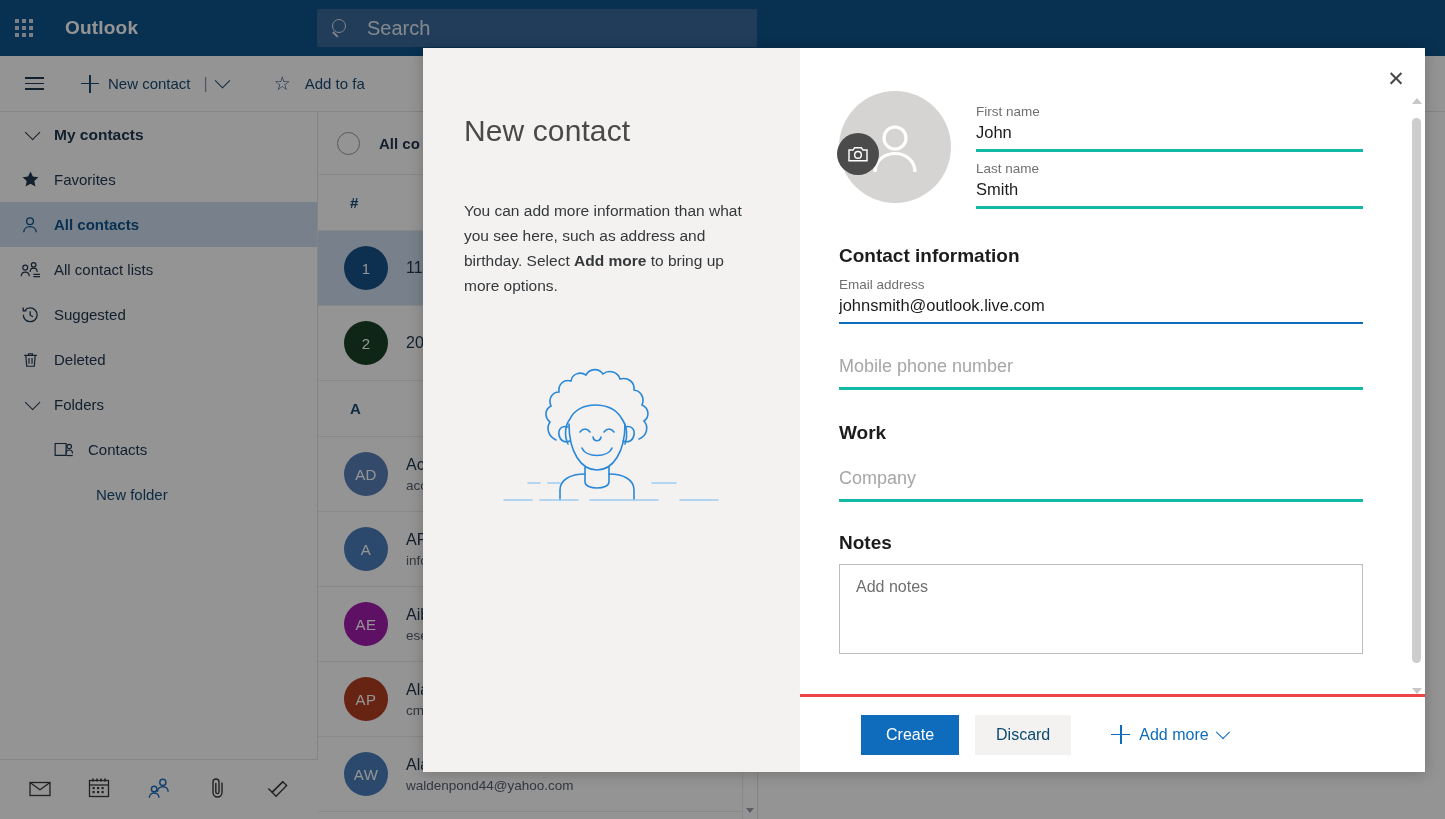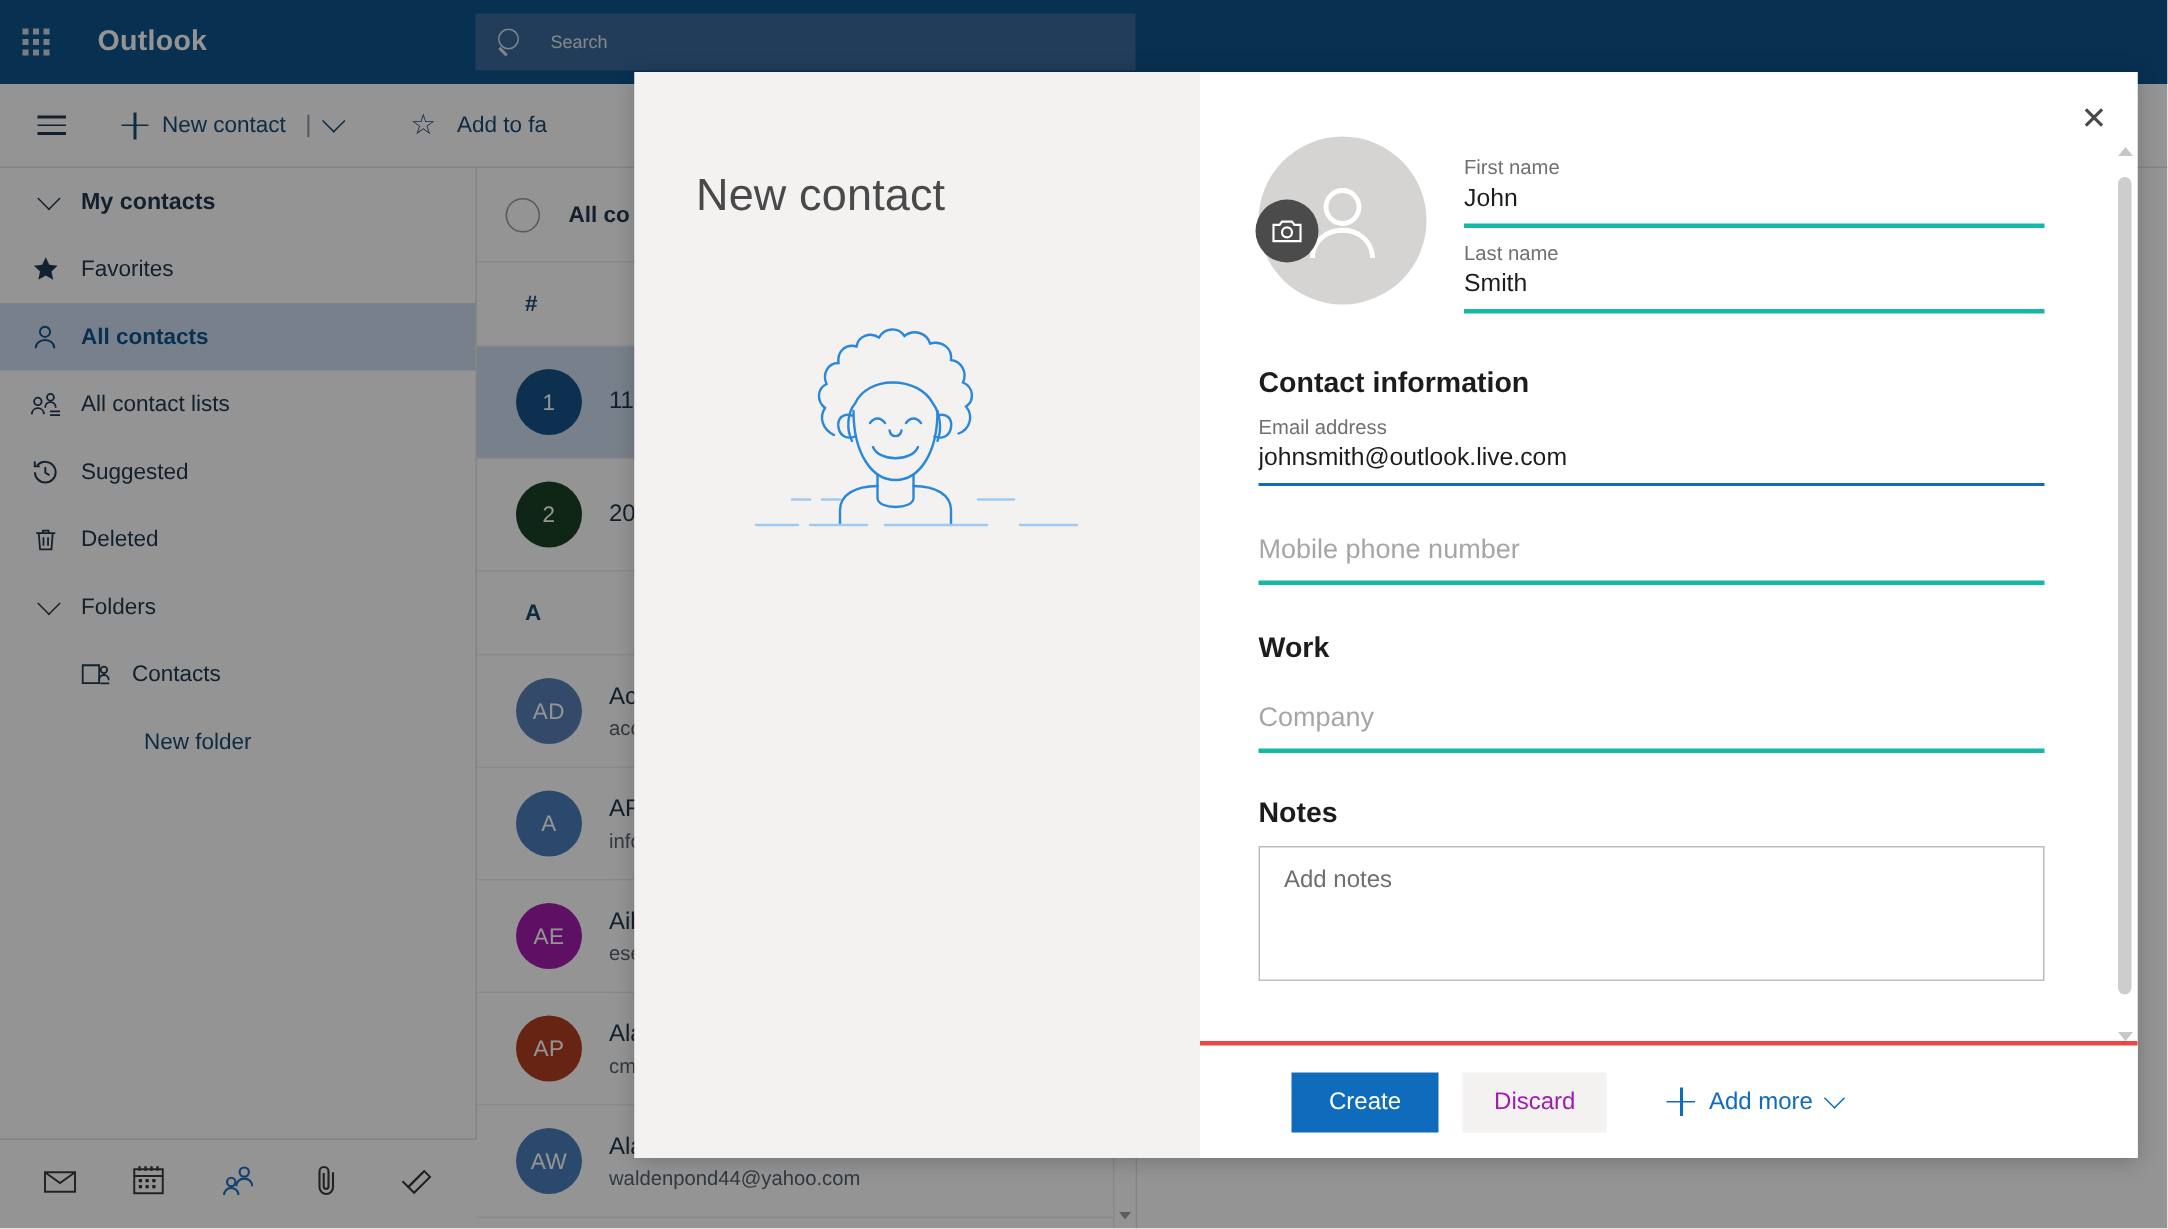--- a/index.html
+++ b/index.html
@@ -36,21 +36,21 @@
   }
   .searchbox .mag { width: 20px; height: 20px; position: relative; margin-right: 16px; }
   .searchbox .mag::before {
     content: ""; position: absolute; left: 1px; top: 1px; width: 12px; height: 12px;
     border: 1.6px solid #dbe4ee; border-radius: 50%;
   }
   .searchbox .mag::after {
     content: ""; position: absolute; left: 2px; top: 13px; width: 7px; height: 1.6px;
     background: #dbe4ee; transform: rotate(45deg); transform-origin: left center;
   }
-  .search-ph { color: #e2eaf3; font-size: 12px; }
+  .search-ph { color: #e2eaf3; font-size: 20px; }
 
   
   .cmdbar {
     position: absolute; left: 0; top: 56px; width: 1445px; height: 56px;
     background: #ffffff; display: flex; align-items: center;
     border-bottom: 1px solid #e4e4e4;
   }
   .hamburger { width: 48px; display: flex; flex-direction: column; gap: 4px; align-items: center; margin-left: 10px;}
   .hamburger i { width: 19px; height: 1.6px; background: #22384f; display: block; }
   .cmd-item { display: flex; align-items: center; color: #1b4a73; font-size: 15px; }
@@ -180,21 +180,21 @@
   .dlg-footer {
     position: absolute; left: 0; right: 0; bottom: 0; height: 78px; background: #fff;
     display: flex; align-items: center; padding-left: 61px; gap: 16px;
     border-top: 3px solid #ef4444;
   }
   .btn-primary {
     background: #0f6cbd; color: #fff; border: none; height: 40px; padding: 0 25px;
     font-family: "Liberation Sans", sans-serif; font-size: 16px; cursor: pointer;
   }
   .btn-secondary {
-    background: #f3f2f1; color: #a21caf; border: none; height: 40px; padding: 0 21px;
+    background: #f3f2f1; color: #0c4a6e; border: none; height: 40px; padding: 0 21px;
     font-family: "Liberation Sans", sans-serif; font-size: 16px; cursor: pointer;
   }
   .btn-link {
     display: flex; align-items: center; gap: 9px; color: #0f6cbd; font-size: 16px;
     height: 40px; padding: 0 10px; cursor: pointer; margin-left: 14px;
   }
   .plus-blue { position: relative; width: 19px; height: 19px; }
   .plus-blue::before, .plus-blue::after { content: ""; position: absolute; background: #0f6cbd; }
   .plus-blue::before { left: 0; top: 8.6px; width: 19px; height: 1.7px; }
   .plus-blue::after  { left: 8.6px; top: 0; width: 1.7px; height: 19px; }
@@ -457,20 +457,21 @@
 
     <div class="readpane"></div>
 
     <div class="dim"></div>
   </div>
 
   <div class="dialog">
 
     <div class="dlg-left">
       <div class="dlg-title">New contact</div>
+      <div class="dlg-desc"><span>You can add more information than what you see here, such as address and birthday. Select </span><b>Add more</b><span> to bring up more options.</span></div>
 
       <div class="dlg-illus">
         <svg width="240" height="180" viewBox="0 0 240 180" fill="none" stroke="#2b88d8" stroke-width="1.6" stroke-linecap="round">
 
           <path d="M64 100 C56 96 54 88 58 82 C52 77 53 69 59 66 C56 59 60 52 67 52 C66 44 72 39 79 41
                    C80 34 88 31 94 35 C98 28 107 28 111 34 C117 29 126 32 128 39 C136 37 143 42 142 50
                    C149 51 153 58 150 65 C157 68 158 77 152 81 C157 87 155 96 147 99"></path>
 
           <path d="M76 104 C72 96 73 85 78 79 C82 70 92 65 103 65 C115 65 125 70 130 79 C135 86 136 96 133 104"></path>
 

